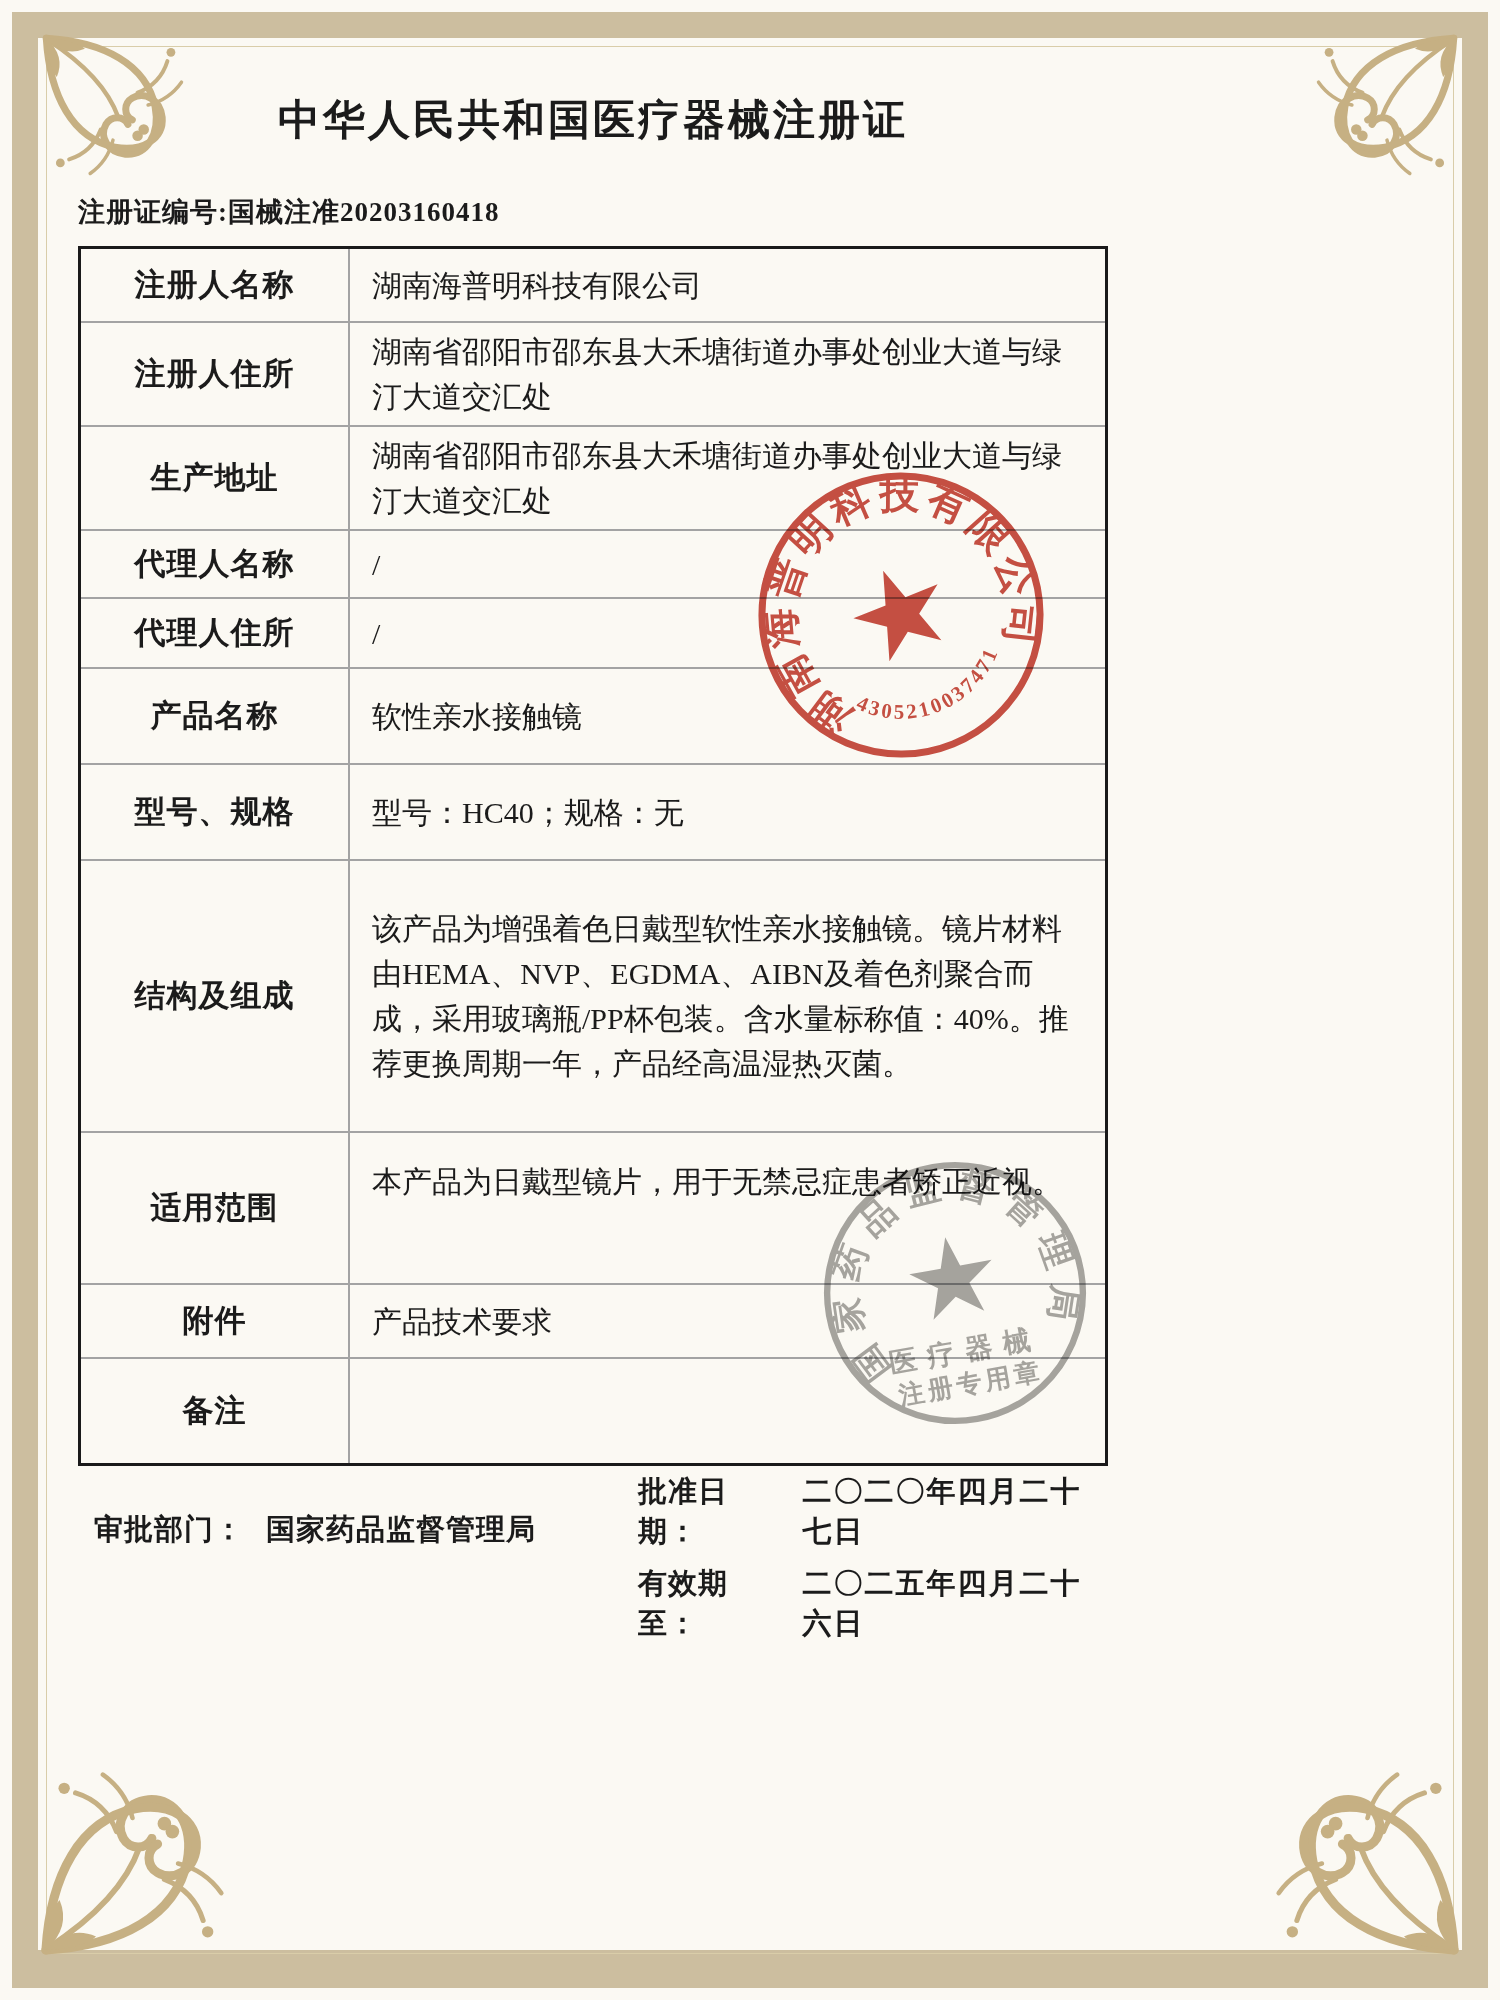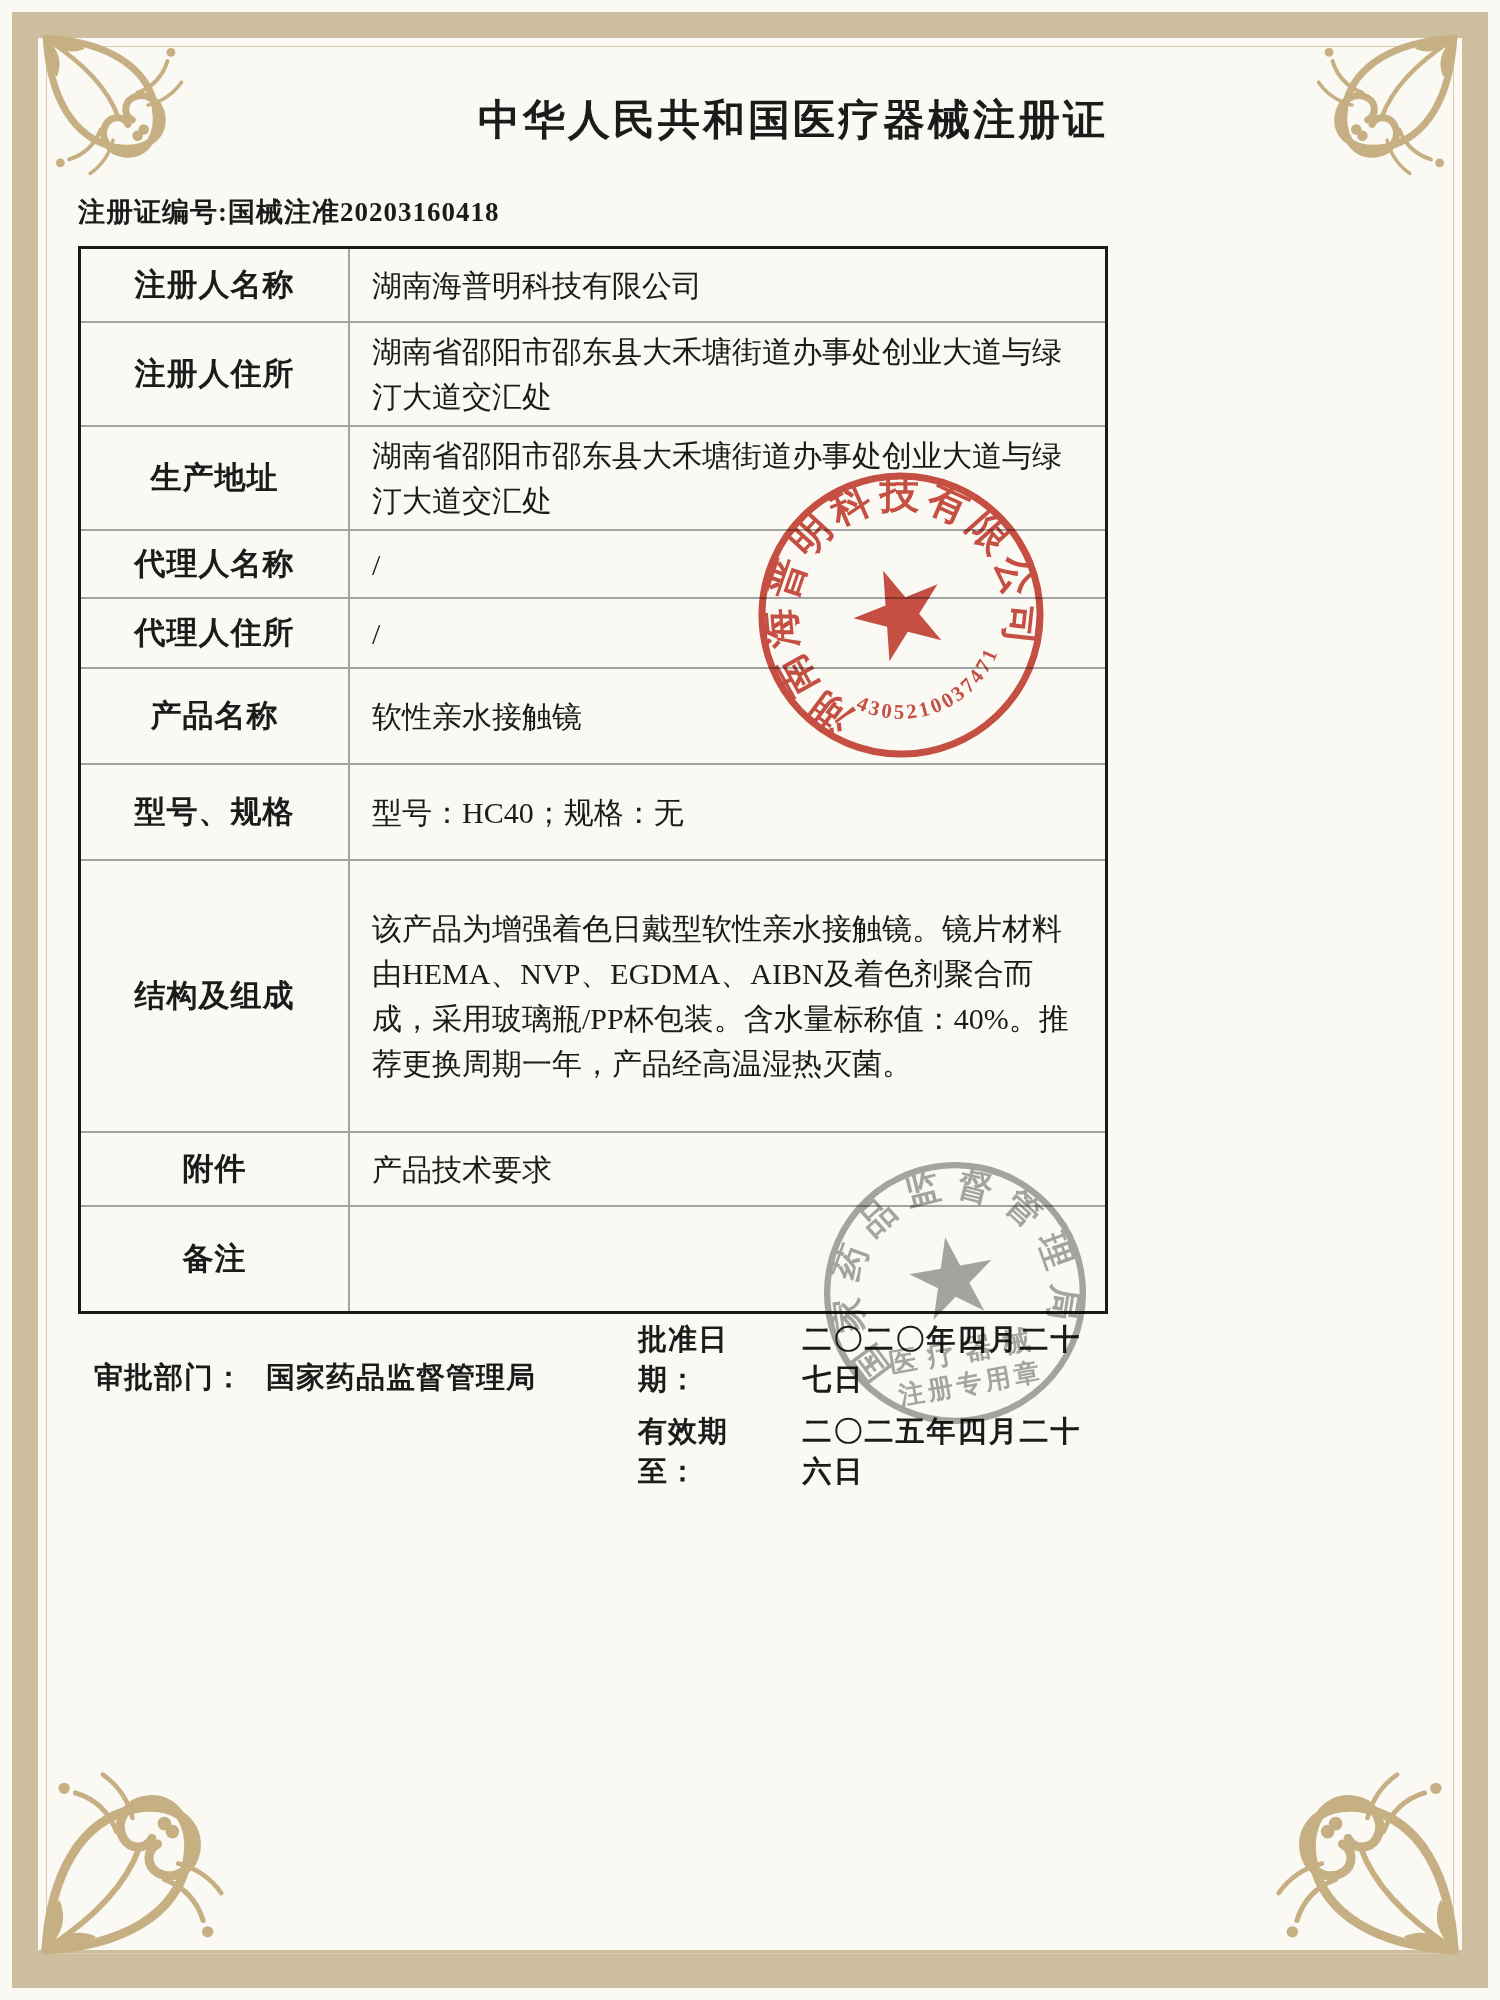--- a/index.html
+++ b/index.html
@@ -26,21 +26,21 @@
   .corner.tl{left:34px;top:26px;width:158px;height:158px;}
   .corner.tr{right:34px;top:26px;width:158px;height:158px;transform:scaleX(-1);}
   .corner.bl{left:30px;bottom:34px;width:205px;height:205px;transform:scaleY(-1);}
   .corner.br{right:30px;bottom:34px;width:205px;height:205px;transform:scale(-1,-1);}
 
   .content{
     position:absolute;left:78px;top:0;width:1030px;
   }
   .title{
     margin:92px 0 0 0;
-    text-align:right;
+    text-align:center;
     font-size:42px;font-weight:bold;
     letter-spacing:3px;
   }
   .cert-no{
     margin-top:46px;
     font-size:27px;font-weight:600;
     letter-spacing:1px;
     font-family:Liberation Serif, serif;
   }
   table.cert{
@@ -195,20 +195,24 @@
           <td>软性亲水接触镜</td>
         </tr>
         <tr class="r6">
           <th>型号、规格</th>
           <td>型号：HC40；规格：无</td>
         </tr>
         <tr class="r7">
           <th>结构及组成</th>
           <td>该产品为增强着色日戴型软性亲水接触镜。镜片材料由HEMA、NVP、EGDMA、AIBN及着色剂聚合而成，采用玻璃瓶/PP杯包装。含水量标称值：40%。推荐更换周期一年，产品经高温湿热灭菌。</td>
         </tr>
+        <tr class="r8">
+          <th>适用范围</th>
+          <td>本产品为日戴型镜片，用于无禁忌症患者矫正近视。</td>
+        </tr>
         <tr class="r9">
           <th>附件</th>
           <td>产品技术要求</td>
         </tr>
         <tr class="r11">
           <th>备注</th>
           <td></td>
         </tr>
       </tbody>
     </table>

